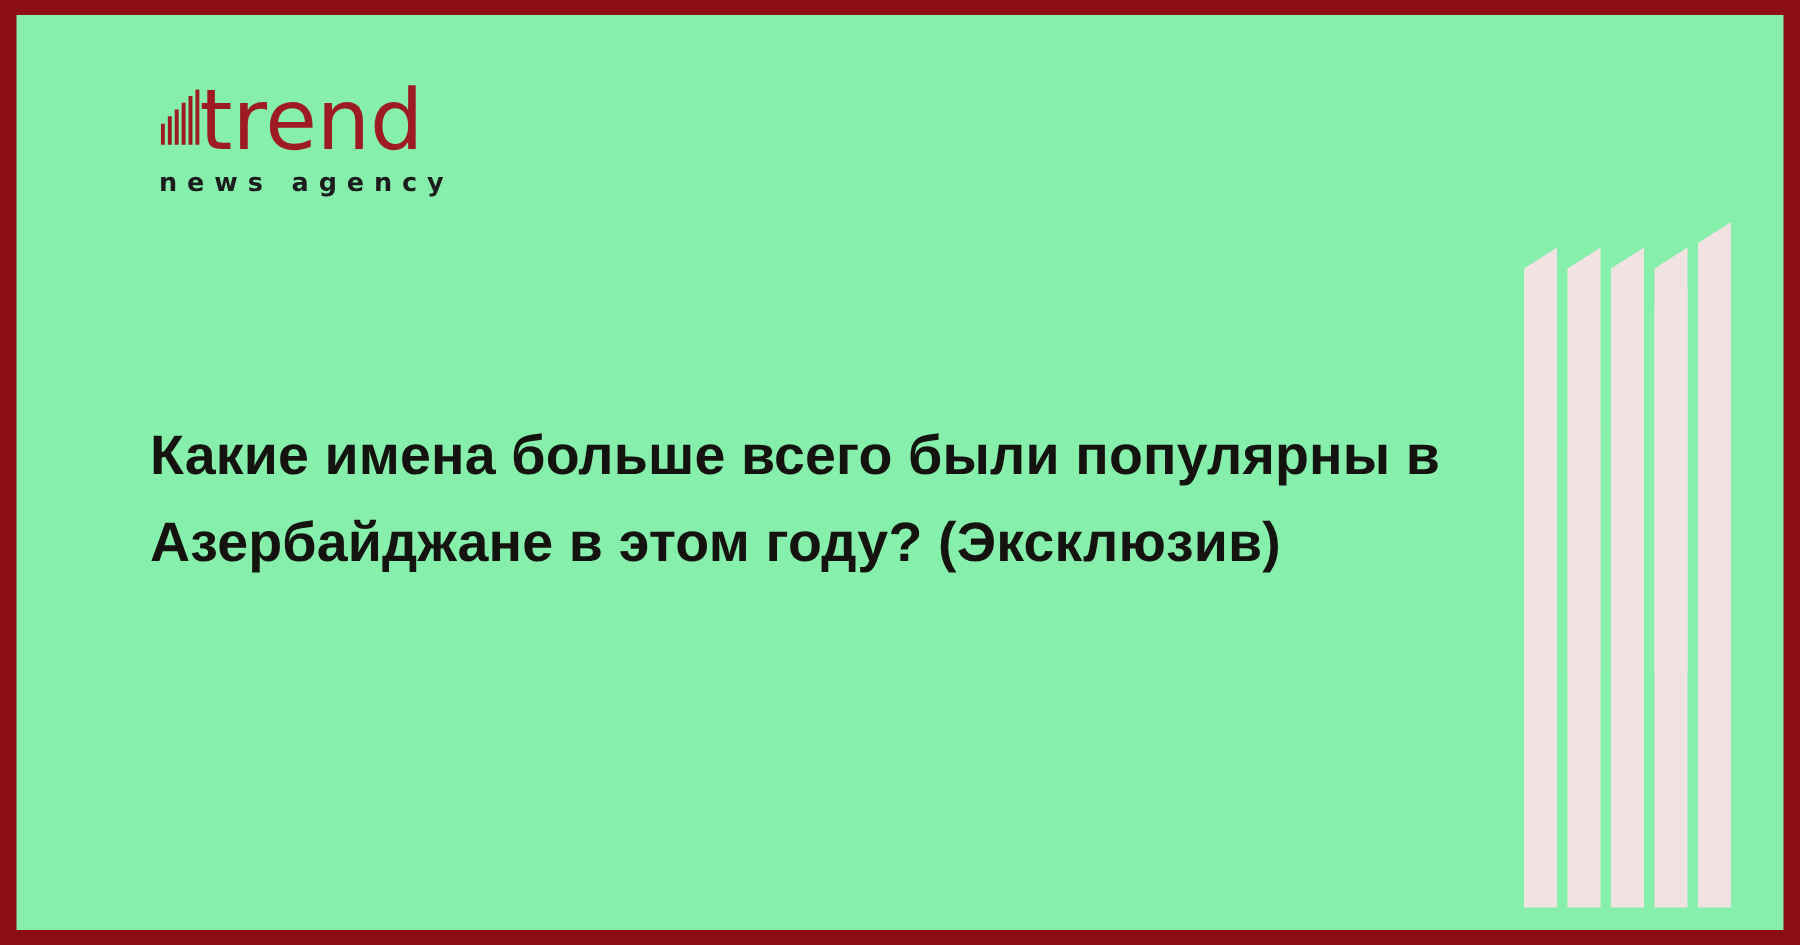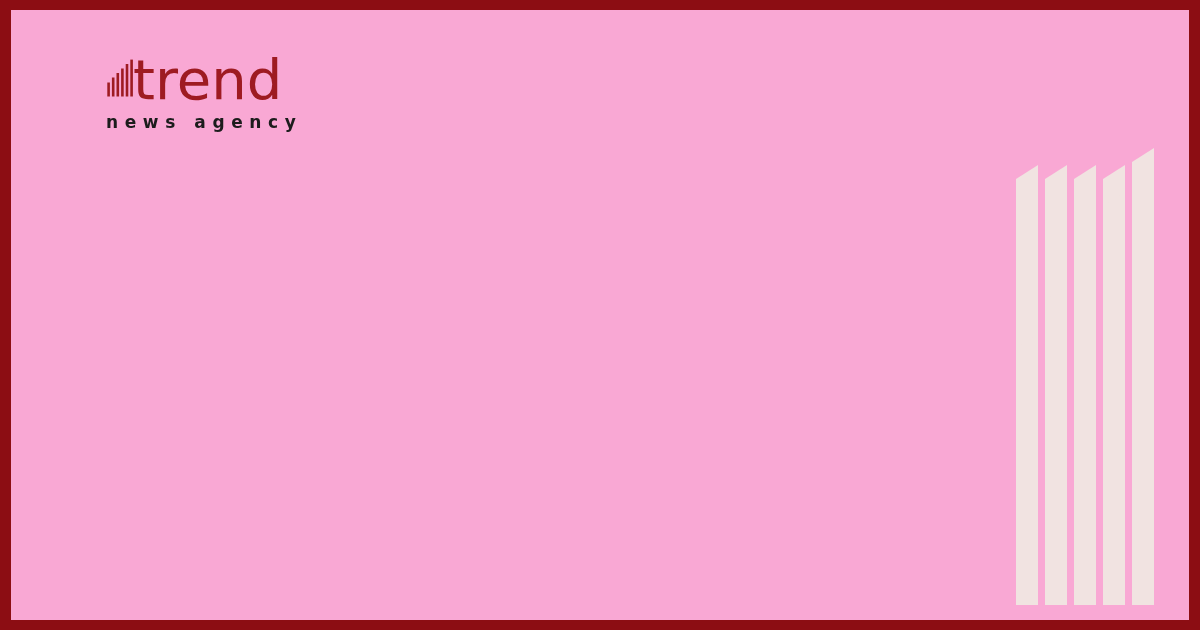--- a/index.html
+++ b/index.html
@@ -13,21 +13,21 @@
     height: 630px;
     overflow: hidden;
     font-family: "Liberation Sans", "DejaVu Sans", sans-serif;
   }
 
   #card {
     position: relative;
     width: 1200px;
     height: 630px;
     box-sizing: border-box;
-    background: #f9a8d4;
+    background: #86efac;
     border-top: 10px solid #8c0d13;
     border-bottom: 10px solid #8c0d13;
     border-left: 11px solid #8c0d13;
     border-right: 11px solid #8c0d13;
     overflow: hidden;
   }
 
   
   #watermark {
     position: absolute;
@@ -128,14 +128,15 @@
           <line x1="31.6" y1="47.5" x2="31.6" y2="10.6"></line>
         </g>
         <polygon fill="#9e1b22" points="7.0,48.8 34.0,48.8 34.0,51.0 7.0,51.0" opacity="0"></polygon>
 
         <text x="33" y="50" font-family="'DejaVu Sans','Liberation Sans',sans-serif" font-size="56" font-weight="400" fill="#9e1b22">trend</text>
       </svg>
     </div>
     <div id="logo-tagline">news agency</div>
   </div>
 
+  <h1 id="headline">Какие имена больше всего были популярны в Азербайджане в этом году? (Эксклюзив)</h1>
 
 </div>
 
 </body></html>

